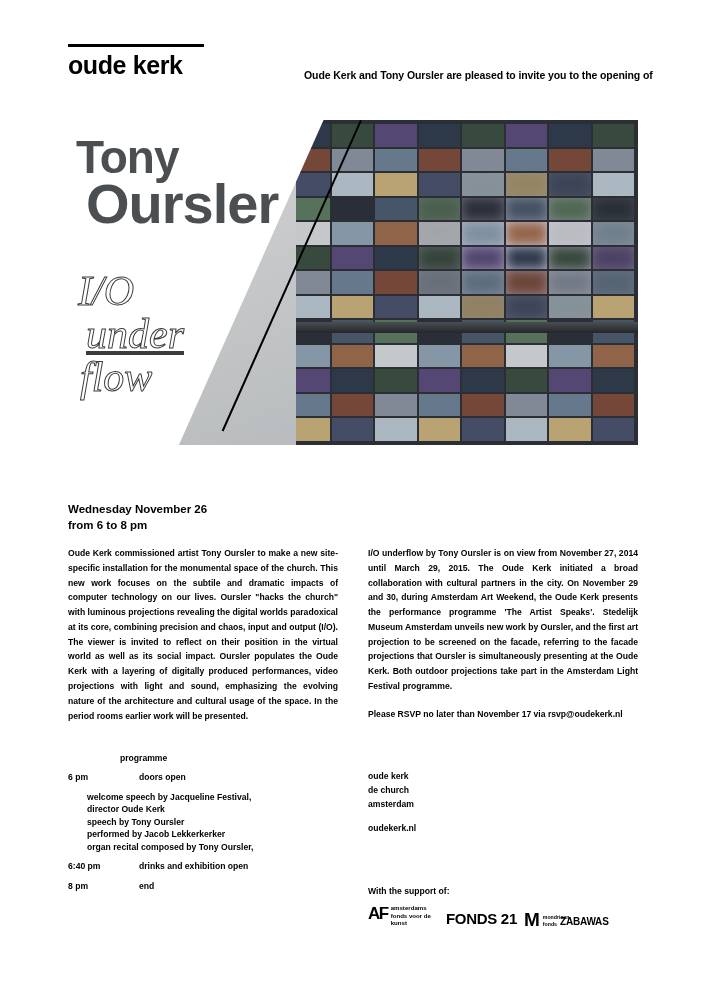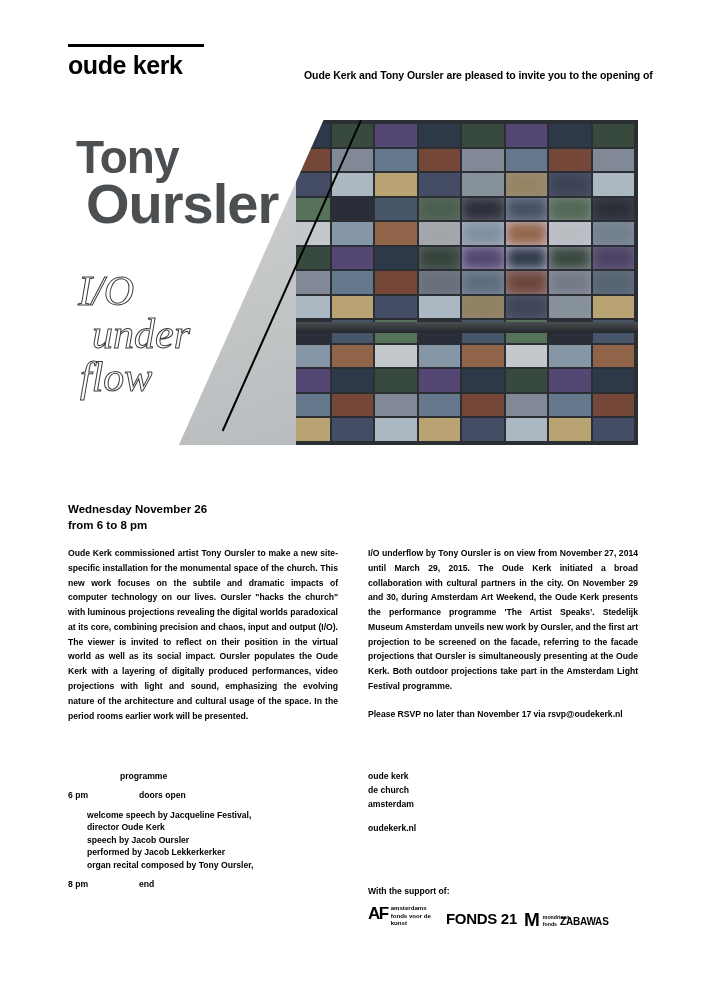--- a/index.html
+++ b/index.html
@@ -153,21 +153,21 @@
     z-index: 5;
     font-family: "Liberation Serif", serif;
     font-style: italic;
     font-size: 42px;
     line-height: 1.02;
     color: transparent;
     -webkit-text-stroke: 1px #3a3d40;
     text-shadow: none;
   }
   .hero-sub span { display: block; }
-  .hero-sub .s2 { margin-left: 14px; }
+  .hero-sub .s2 { margin-left: 8px; text-decoration: underline; }
   .hero-sub .s3 { margin-left: 2px; }
 
   
   .date-block {
     position: absolute;
     left: 68px;
     top: 502px;
     font-size: 11.5px;
     font-weight: bold;
     line-height: 1.35;
@@ -194,21 +194,21 @@
     text-align: justify;
     font-weight: bold;
   }
   .col-right p { margin: 0 0 13px 0; }
   .col-left p { margin: 0; }
 
   
   .programme {
     position: absolute;
     left: 68px;
-    top: 770px;
+    top: 752px;
     width: 290px;
     font-size: 8.6px;
     font-weight: bold;
     line-height: 1.45;
   }
   .prog-row { display: flex; margin-bottom: 7px; }
   .prog-time { width: 52px; flex: 0 0 52px; }
   .prog-desc { flex: 1; }
   .prog-desc span { display: block; margin-left: 19px; }
 
@@ -407,23 +407,29 @@
       <div class="prog-row">
         <div class="prog-time">6 pm</div>
         <div class="prog-desc">
           <span>doors open</span>
         </div>
       </div>
       <div class="prog-row">
         <div class="prog-desc">
           <span>welcome speech by Jacqueline Festival,</span>
           <span>director Oude Kerk</span>
-          <span>speech by Jacob Oursler</span>
+          <span>speech by Tony Oursler</span>
           <span>performed by Jacob Lekkerkerker</span>
           <span>organ recital composed by Tony Oursler,</span>
+        </div>
+      </div>
+      <div class="prog-row">
+        <div class="prog-time">6:40 pm</div>
+        <div class="prog-desc">
+          <span>drinks and exhibition open</span>
         </div>
       </div>
       <div class="prog-row">
         <div class="prog-time">8 pm</div>
         <div class="prog-desc">
           <span>end</span>
         </div>
       </div>
     </div>
 </div>

